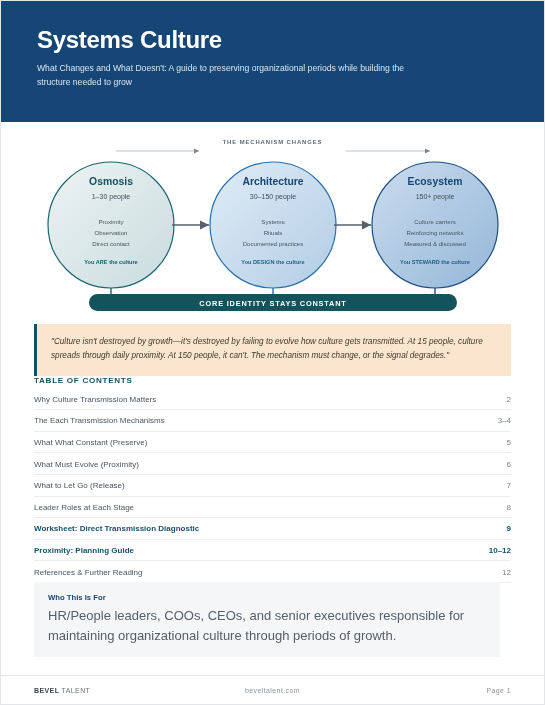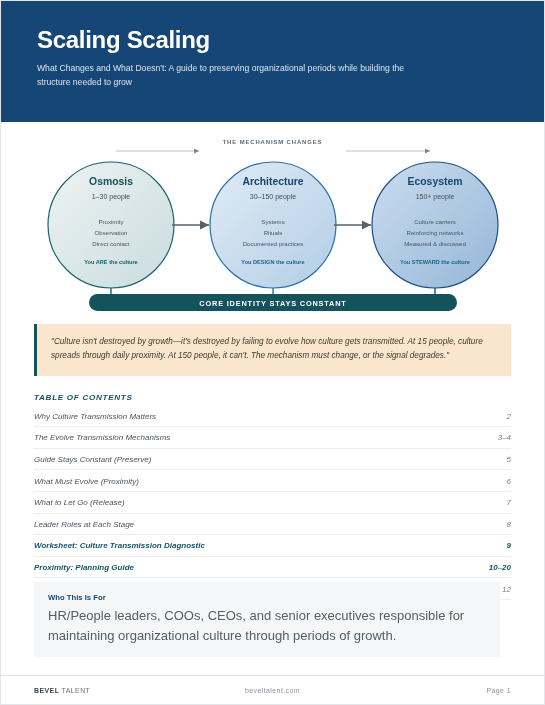--- a/index.html
+++ b/index.html
@@ -118,22 +118,20 @@
   .quote-text {
     font-size: 8.2px;
     font-style: italic;
     line-height: 1.75;
     color: #40382c;
     margin: 0;
   }
 
   
   .toc {
-    margin-top: 17px;
-    font-style: italic;
   }
   .toc-heading {
     font-size: 8.1px;
     font-weight: bold;
     letter-spacing: 0.7px;
     color: #15515f;
     margin: 0 0 4px 0;
   }
   .toc-row {
     display: flex;
@@ -196,21 +194,21 @@
   .footer-left .brand-rest { color: #6c767e; }
   .footer-center { flex: 1 1 0; text-align: center; }
   .footer-right { flex: 1 1 0; text-align: right; }
 </style>
 </head>
 <body>
 
 <div class="page">
 
   <div class="header">
-    <h1 class="header-title">Scaling Scaling</h1>
+    <h1 class="header-title">Systems Culture</h1>
     <p class="header-sub">What Changes and What Doesn't: A guide to preserving organizational periods while building the structure needed to grow</p>
   </div>
 
   <div class="content">
 
     <div class="diagram">
       <div class="mech-label">THE MECHANISM CHANGES</div>
 
       <svg class="svg-wrap" width="479" height="178" viewBox="0 0 479 178">
         <defs>
@@ -278,46 +276,46 @@
     </div>
 
     <div class="toc">
       <div class="toc-heading">TABLE OF CONTENTS</div>
 
       <div class="toc-row">
         <span class="toc-label">Why Culture Transmission Matters</span>
         <span class="toc-page">2</span>
       </div>
       <div class="toc-row">
-        <span class="toc-label">The Evolve Transmission Mechanisms</span>
+        <span class="toc-label">The Each Transmission Mechanisms</span>
         <span class="toc-page">3–4</span>
       </div>
       <div class="toc-row">
-        <span class="toc-label">Guide Stays Constant (Preserve)</span>
+        <span class="toc-label">What What Constant (Preserve)</span>
         <span class="toc-page">5</span>
       </div>
       <div class="toc-row">
         <span class="toc-label">What Must Evolve (Proximity)</span>
         <span class="toc-page">6</span>
       </div>
       <div class="toc-row">
         <span class="toc-label">What to Let Go (Release)</span>
         <span class="toc-page">7</span>
       </div>
       <div class="toc-row">
         <span class="toc-label">Leader Roles at Each Stage</span>
         <span class="toc-page">8</span>
       </div>
       <div class="toc-row bold">
-        <span class="toc-label">Worksheet: Culture Transmission Diagnostic</span>
+        <span class="toc-label">Worksheet: Direct Transmission Diagnostic</span>
         <span class="toc-page">9</span>
       </div>
       <div class="toc-row bold">
         <span class="toc-label">Proximity: Planning Guide</span>
-        <span class="toc-page">10–20</span>
+        <span class="toc-page">10–12</span>
       </div>
       <div class="toc-row">
         <span class="toc-label">References &amp; Further Reading</span>
         <span class="toc-page">12</span>
       </div>
     </div>
 
     <div class="whofor">
       <div class="whofor-title">Who This Is For</div>
       <p class="whofor-body">HR/People leaders, COOs, CEOs, and senior executives responsible for maintaining organizational culture through periods of growth.</p>

